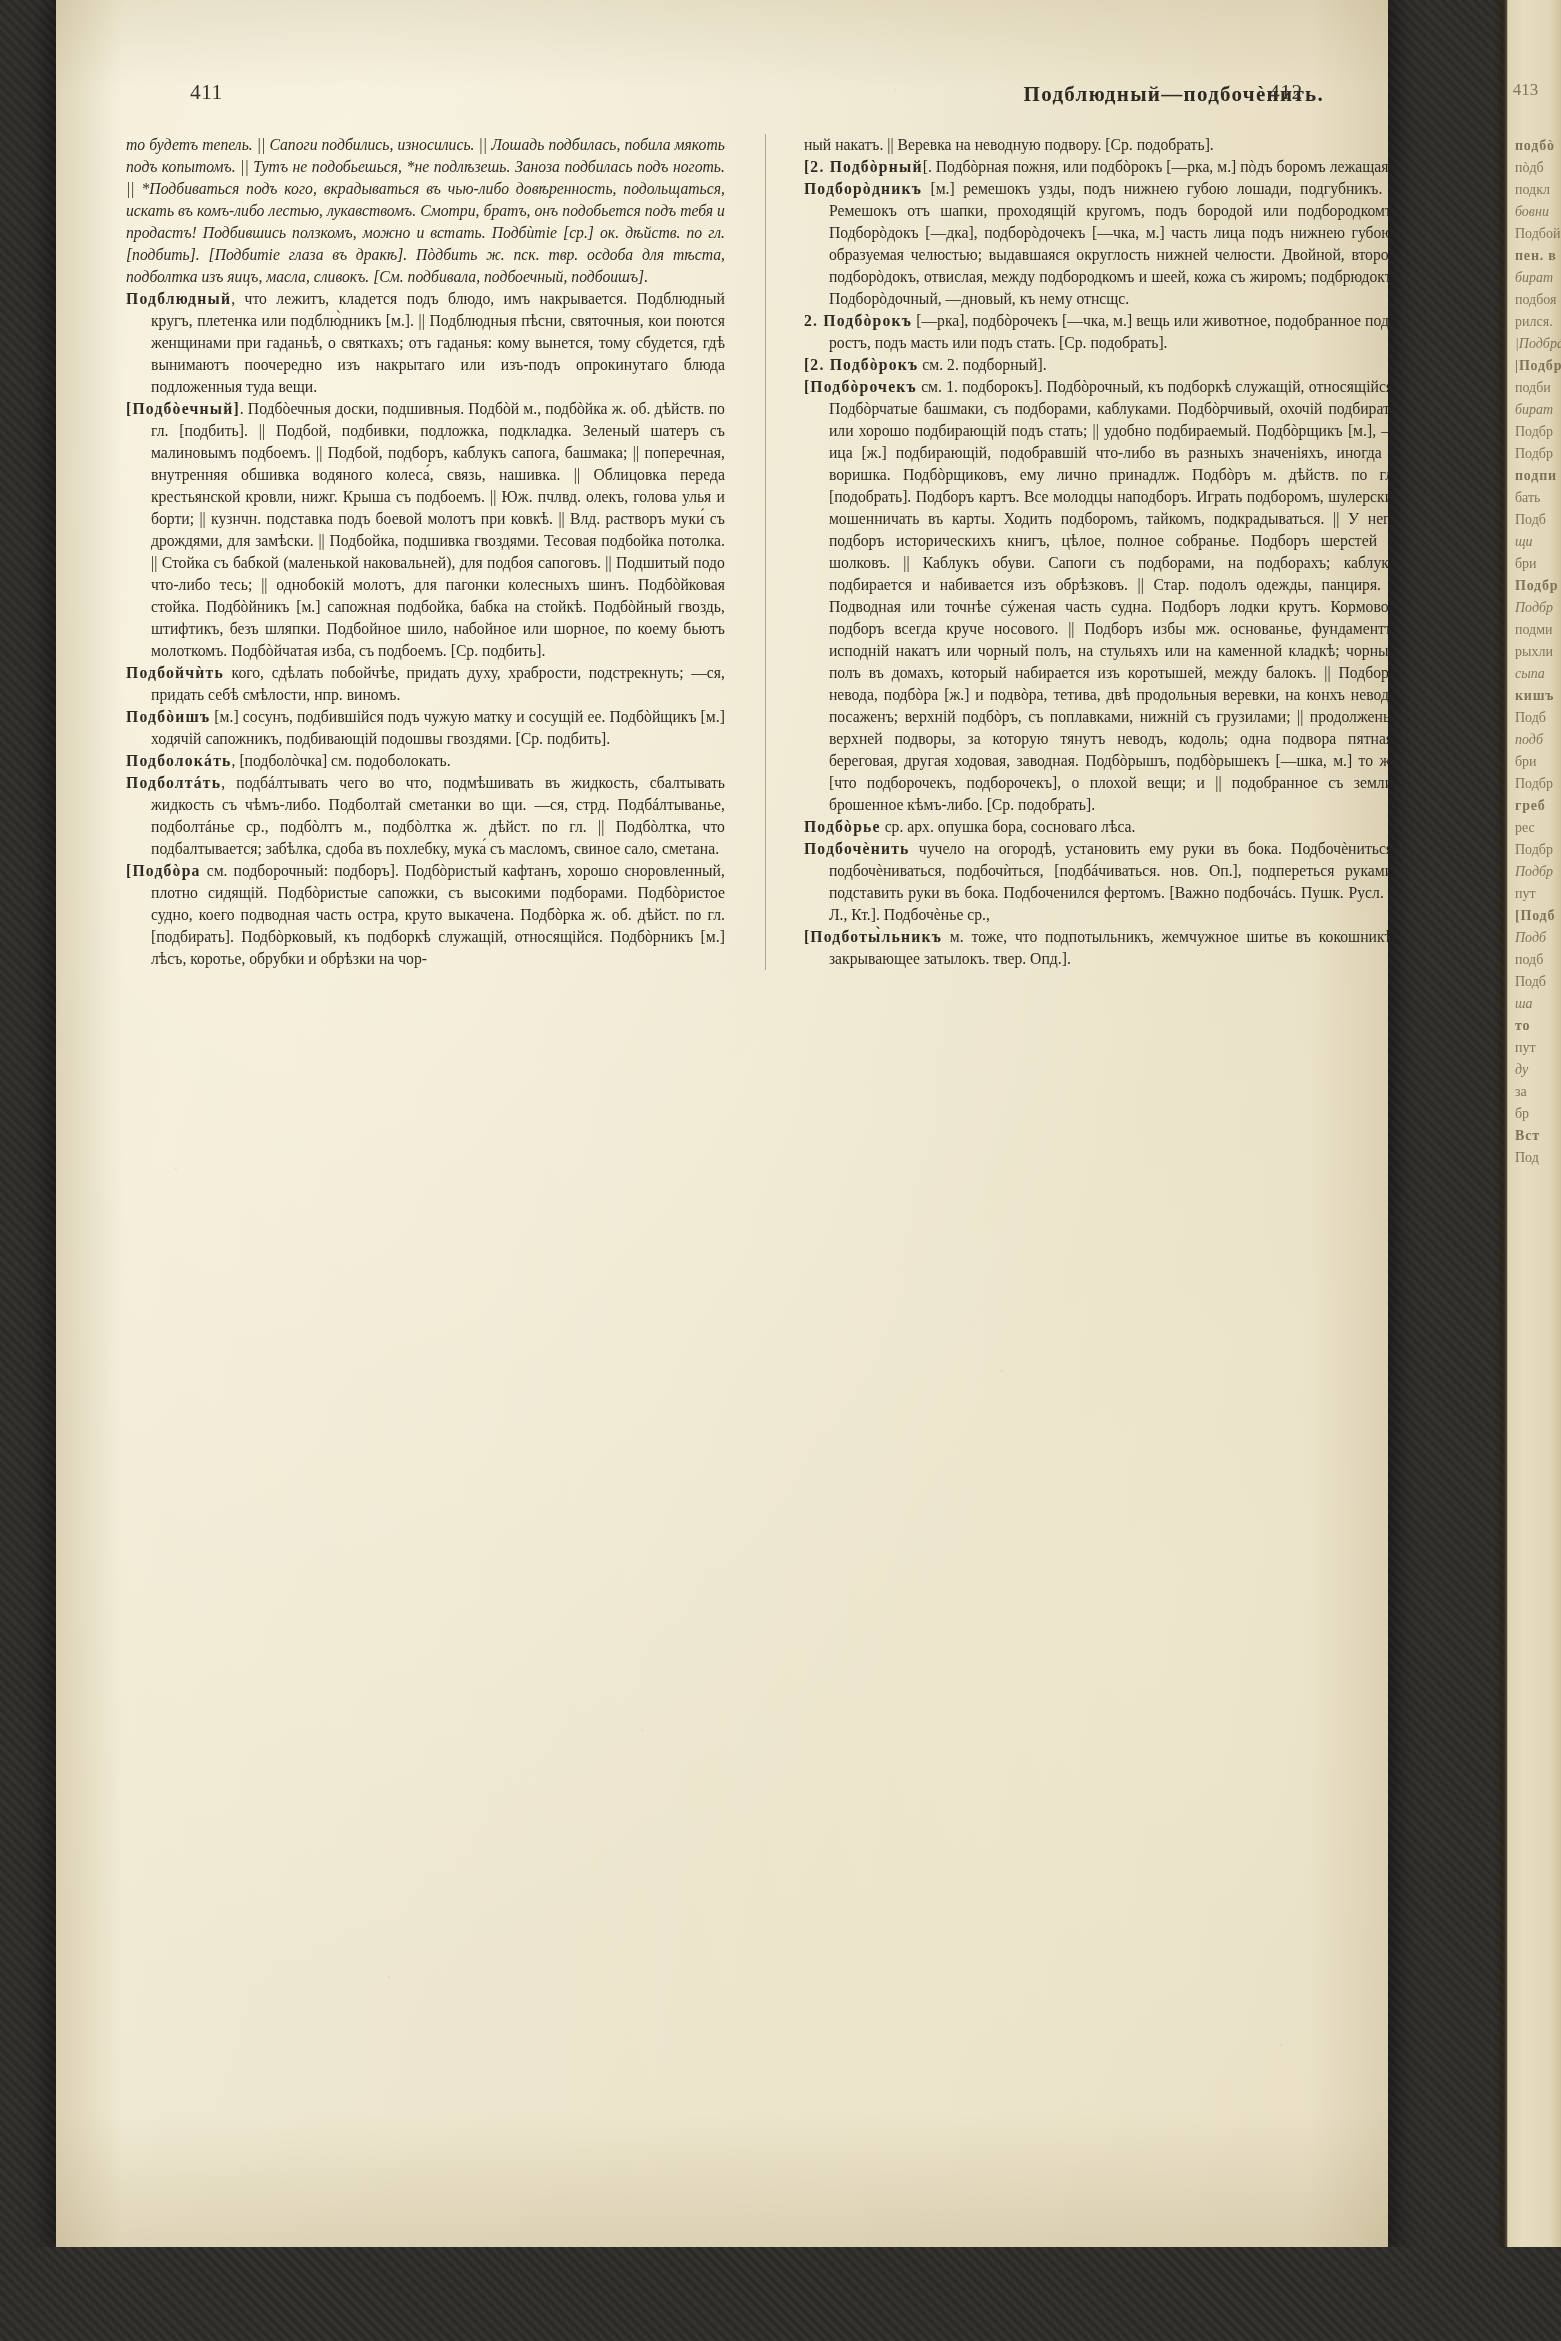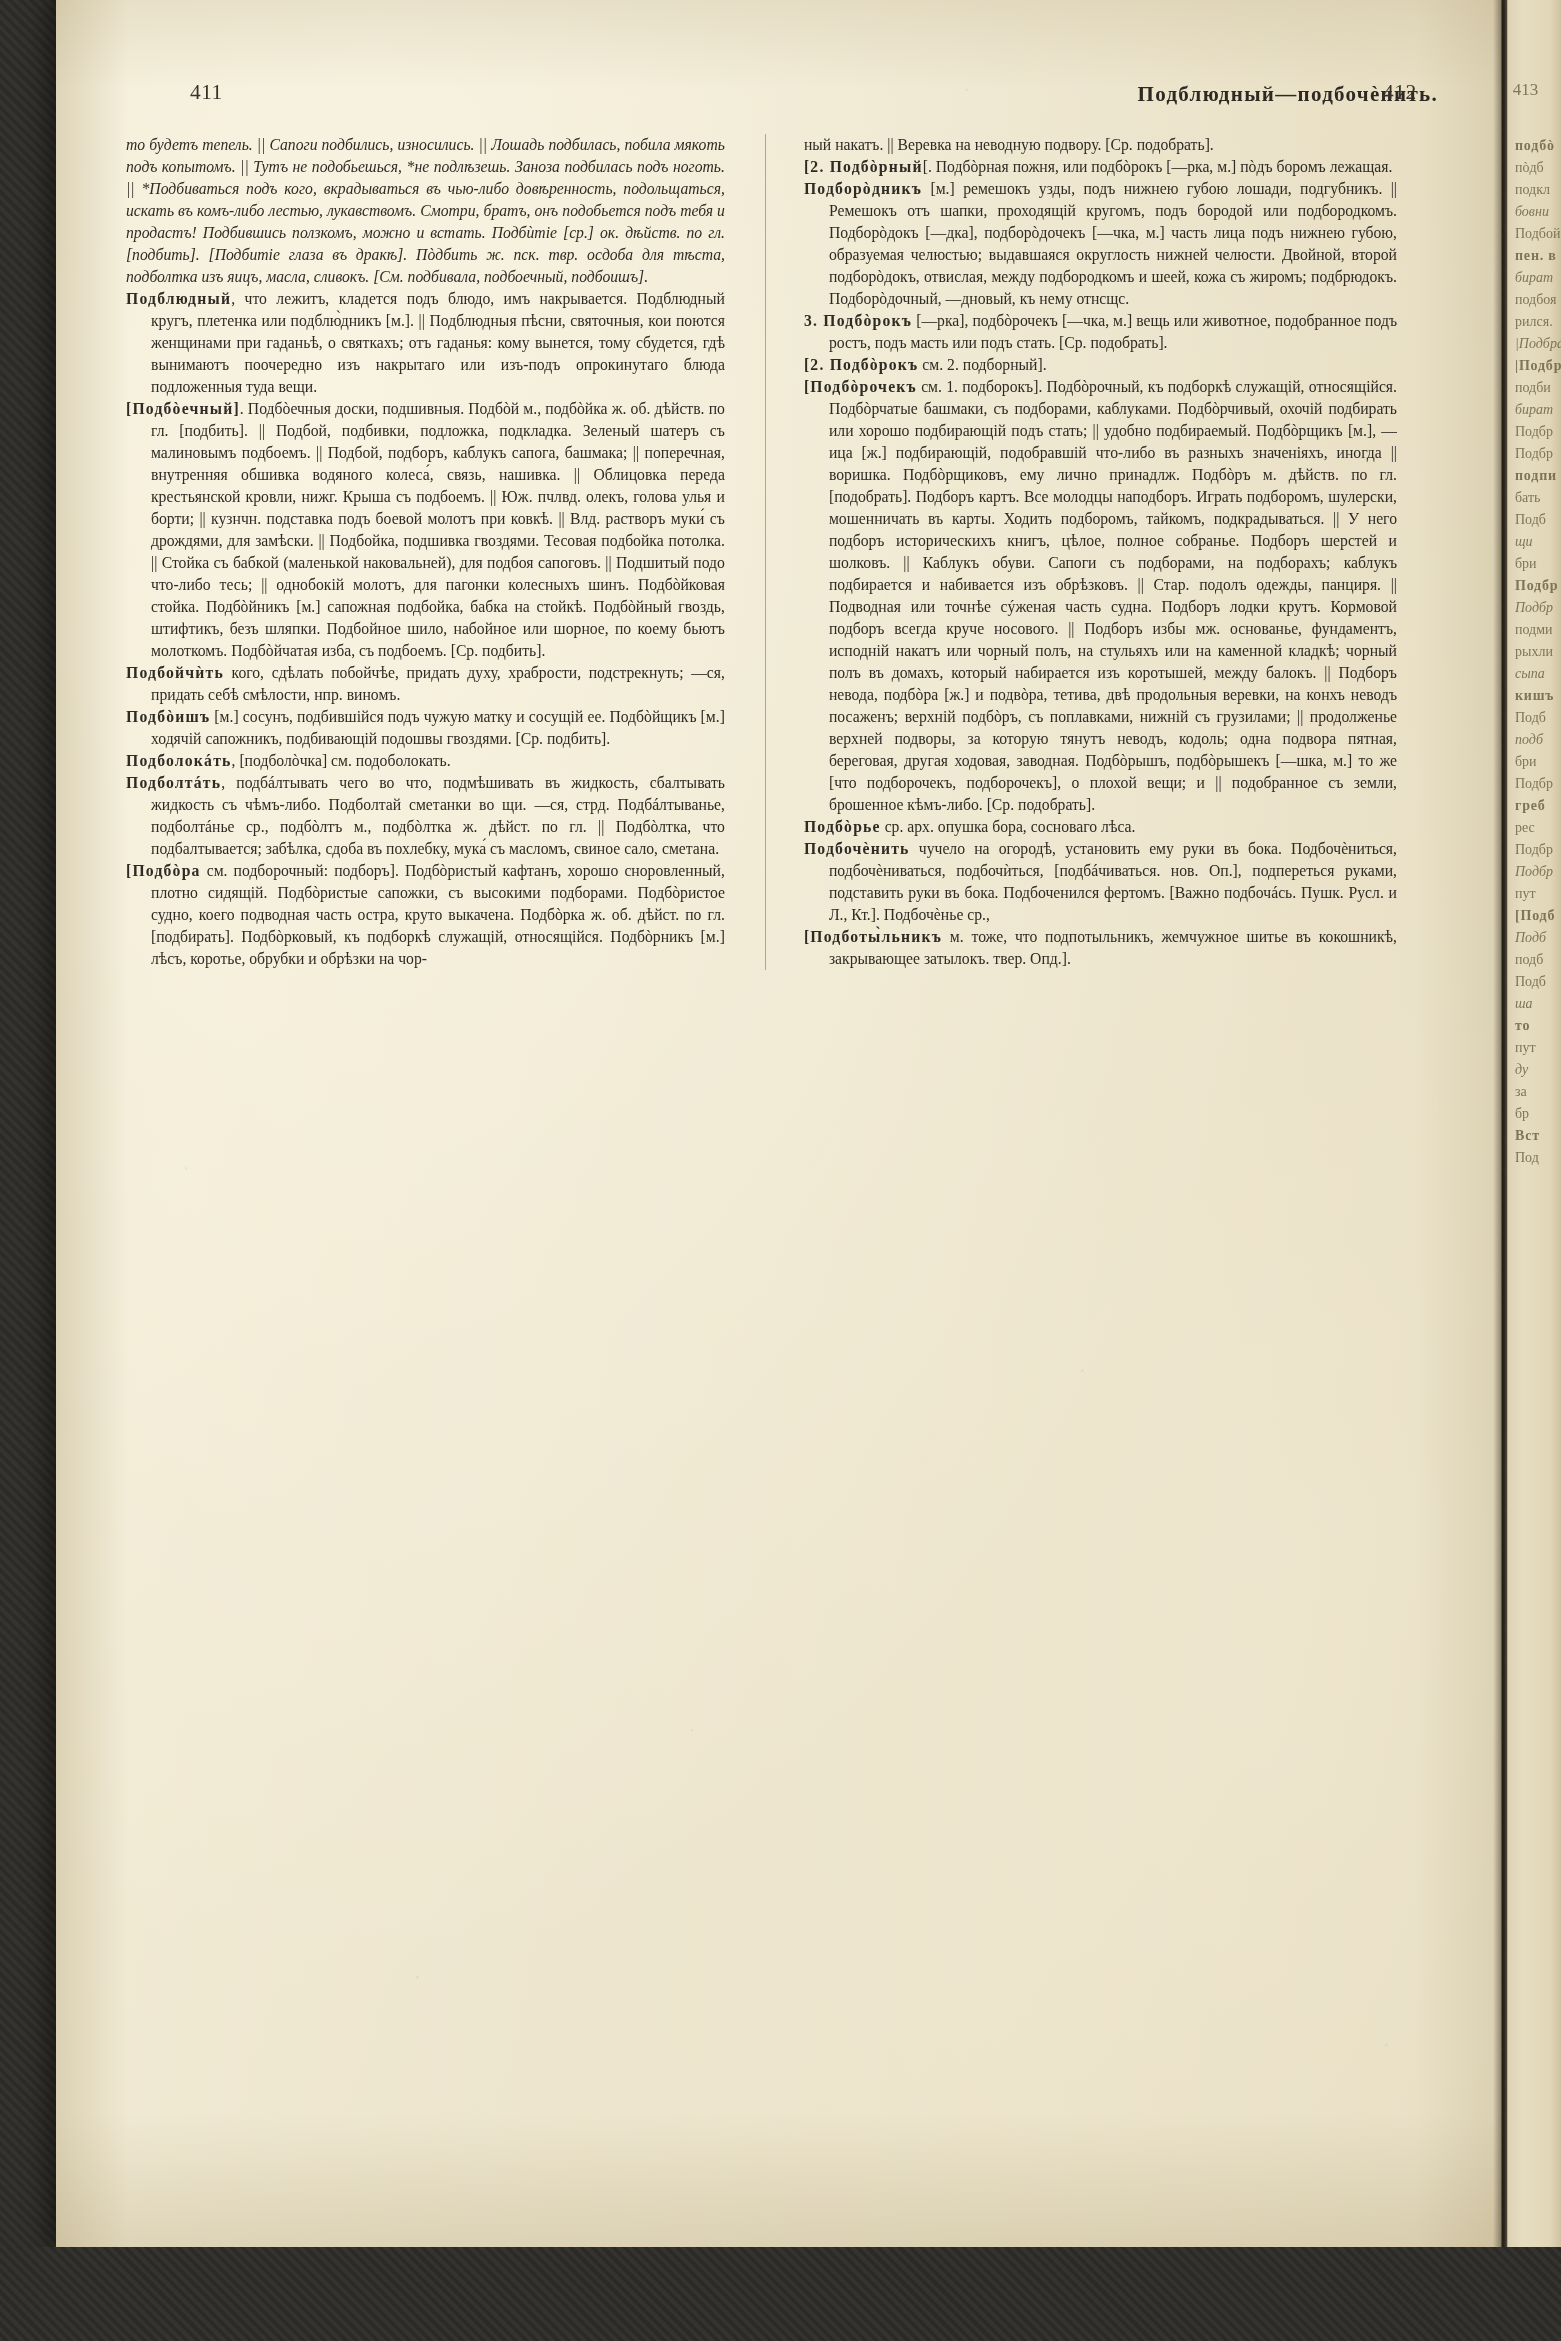--- a/index.html
+++ b/index.html
@@ -27,21 +27,21 @@
       repeating-linear-gradient(45deg, #34332f 0 3.8px, #2c2b28 3.8px 7.5px),
       repeating-linear-gradient(-45deg, rgba(255,255,255,.022) 0 4.8px, rgba(0,0,0,.05) 4.8px 9.7px),
       #302f2c;
   }
 
   
   .page {
     position: absolute;
     left: 56px;
     top: 0;
-    width: 1446px;
+    width: 1332px;
     height: 2247px;
     background:
       radial-gradient(ellipse at 20% 18%, rgba(255,252,238,.55), transparent 62%),
       radial-gradient(ellipse at 82% 72%, rgba(243,236,214,.5), transparent 66%),
       linear-gradient(100deg, #efe7cf 0%, #f1ead4 18%, #ece4cc 48%, #e9e0c6 72%, #e3d9bd 100%);
     box-shadow: 0 0 26px 6.4px rgba(0,0,0,.55);
     overflow: hidden;
   }
   
   .page::after {
@@ -220,21 +220,21 @@
       <p class="entry hang"><span><span class="hw">Подбòишъ</span> [м.] сосунъ, подбившійся подъ чужую матку и сосущій ее. Подбòйщикъ [м.] ходячій сапожникъ, подбивающій подошвы гвоздями. [Ср. подбить].</span></p>
       <p class="entry hang"><span><span class="hw">Подболокáть</span>, [подболòчка] см. подоболокать.</span></p>
       <p class="entry hang"><span><span class="hw">Подболтáть</span>, подбáлтывать чего во что, подмѣшивать въ жидкость, сбалтывать жидкость съ чѣмъ-либо. Подболтай сметанки во щи. —ся, стрд. Подбáлтыванье, подболтáнье ср., подбòлтъ м., подбòлтка ж. дѣйст. по гл. || Подбòлтка, что подбалтывается; забѣлка, сдоба въ похлебку, мука́ съ масломъ, свиное сало, сметана.</span></p>
       <p class="entry hang"><span><span class="hw">[Подбòра</span> см. подборочный: подборъ]. Подбòристый кафтанъ, хорошо сноровленный, плотно сидящій. Подбòристые сапожки, съ высокими подборами. Подбòристое судно, коего подводная часть остра, круто выкачена. Подбòрка ж. об. дѣйст. по гл. [подбирать]. Подбòрковый, къ подборкѣ служащій, относящійся. Подбòрникъ [м.] лѣсъ, коротье, обрубки и обрѣзки на чор-</span></p>
     </div>
 
     <div class="col right">
       <p class="entry hang"><span>ный накатъ. || Веревка на неводную подвору. [Ср. подобрать].</span></p>
       <p class="entry hang"><span><span class="hw">[2. Подбòрный</span>[. Подбòрная пожня, или подбòрокъ [—рка, м.] пòдъ боромъ лежащая.</span></p>
       <p class="entry hang"><span><span class="hw">Подборòдникъ</span> [м.] ремешокъ узды, подъ нижнею губою лошади, подгубникъ. || Ремешокъ отъ шапки, проходящій кругомъ, подъ бородой или подбородкомъ. Подборòдокъ [—дка], подборòдочекъ [—чка, м.] часть лица подъ нижнею губою, образуемая челюстью; выдавшаяся округлость нижней челюсти. Двойной, второй подборòдокъ, отвислая, между подбородкомъ и шеей, кожа съ жиромъ; подбрюдокъ. Подборòдочный, —дновый, къ нему отнсщс.</span></p>
-      <p class="entry hang"><span><span class="hw">3. Подбòрокъ</span> [—рка], подбòрочекъ [—чка, м.] вещь или животное, подобранное подъ ростъ, подъ масть или подъ стать. [Ср. подобрать].</span></p>
+      <p class="entry hang"><span><span class="hw">2. Подбòрокъ</span> [—рка], подбòрочекъ [—чка, м.] вещь или животное, подобранное подъ ростъ, подъ масть или подъ стать. [Ср. подобрать].</span></p>
       <p class="entry hang"><span><span class="hw">[2. Подбòрокъ</span> см. 2. подборный].</span></p>
       <p class="entry hang"><span><span class="hw">[Подбòрочекъ</span> см. 1. подборокъ]. Подбòрочный, къ подборкѣ служащій, относящійся. Подбòрчатые башмаки, съ подборами, каблуками. Подбòрчивый, охочій подбирать или хорошо подбирающій подъ стать; || удобно подбираемый. Подбòрщикъ [м.], —ица [ж.] подбирающій, подобравшій что-либо въ разныхъ значеніяхъ, иногда || воришка. Подбòрщиковъ, ему лично принадлж. Подбòръ м. дѣйств. по гл. [подобрать]. Подборъ картъ. Все молодцы наподборъ. Играть подборомъ, шулерски, мошенничать въ карты. Ходить подборомъ, тайкомъ, подкрадываться. || У него подборъ историческихъ книгъ, цѣлое, полное собранье. Подборъ шерстей и шолковъ. || Каблукъ обуви. Сапоги съ подборами, на подборахъ; каблукъ подбирается и набивается изъ обрѣзковъ. || Стар. подолъ одежды, панциря. || Подводная или точнѣе сýженая часть судна. Подборъ лодки крутъ. Кормовой подборъ всегда круче носового. || Подборъ избы мж. основанье, фундаментъ, исподній накатъ или чорный полъ, на стульяхъ или на каменной кладкѣ; чорный полъ въ домахъ, который набирается изъ коротышей, между балокъ. || Подборъ невода, подбòра [ж.] и подвòра, тетива, двѣ продольныя веревки, на конхъ неводъ посаженъ; верхній подбòръ, съ поплавками, нижній съ грузилами; || продолженье верхней подворы, за которую тянутъ неводъ, кодоль; одна подвора пятная, береговая, другая ходовая, заводная. Подбòрышъ, подбòрышекъ [—шка, м.] то же [что подборочекъ, подборочекъ], о плохой вещи; и || подобранное съ земли, брошенное кѣмъ-либо. [Ср. подобрать].</span></p>
       <p class="entry hang"><span><span class="hw">Подбòрье</span> ср. арх. опушка бора, сосноваго лѣса.</span></p>
       <p class="entry hang"><span><span class="hw">Подбочѐнить</span> чучело на огородѣ, установить ему руки въ бока. Подбочѐниться, подбочѐниваться, подбочѝться, [подбáчиваться. нов. Оп.], подпереться руками, подставить руки въ бока. Подбоченился фертомъ. [Важно подбочáсь. Пушк. Русл. и Л., Кт.]. Подбочѐнье ср.,</span></p>
       <p class="entry hang"><span><span class="hw">[Подботы̀льникъ</span> м. тоже, что подпотыльникъ, жемчужное шитье въ кокошникѣ, закрывающее затылокъ. твер. Опд.].</span></p>
     </div>
 
   </div>
 
   <div class="page-vignette"></div>

